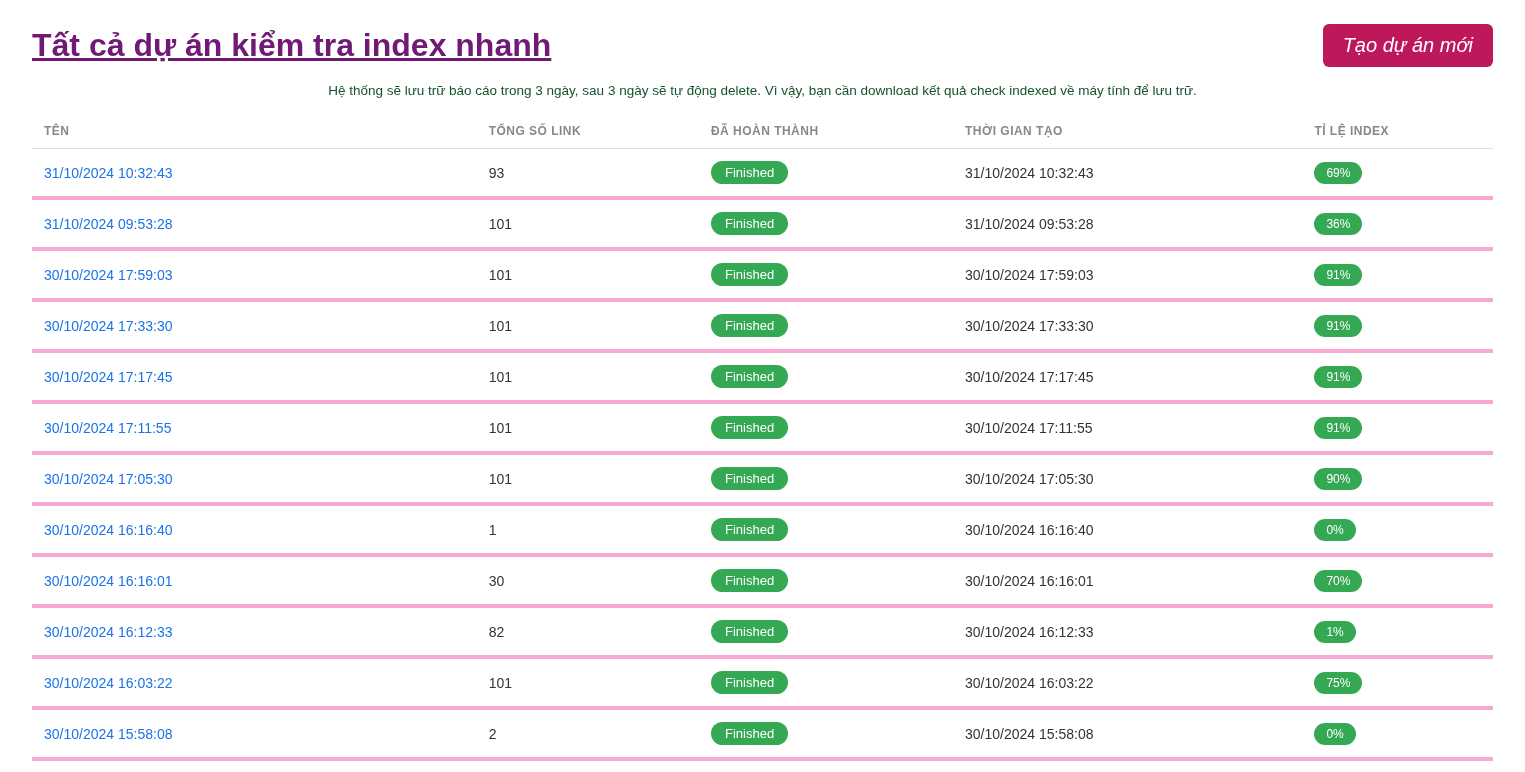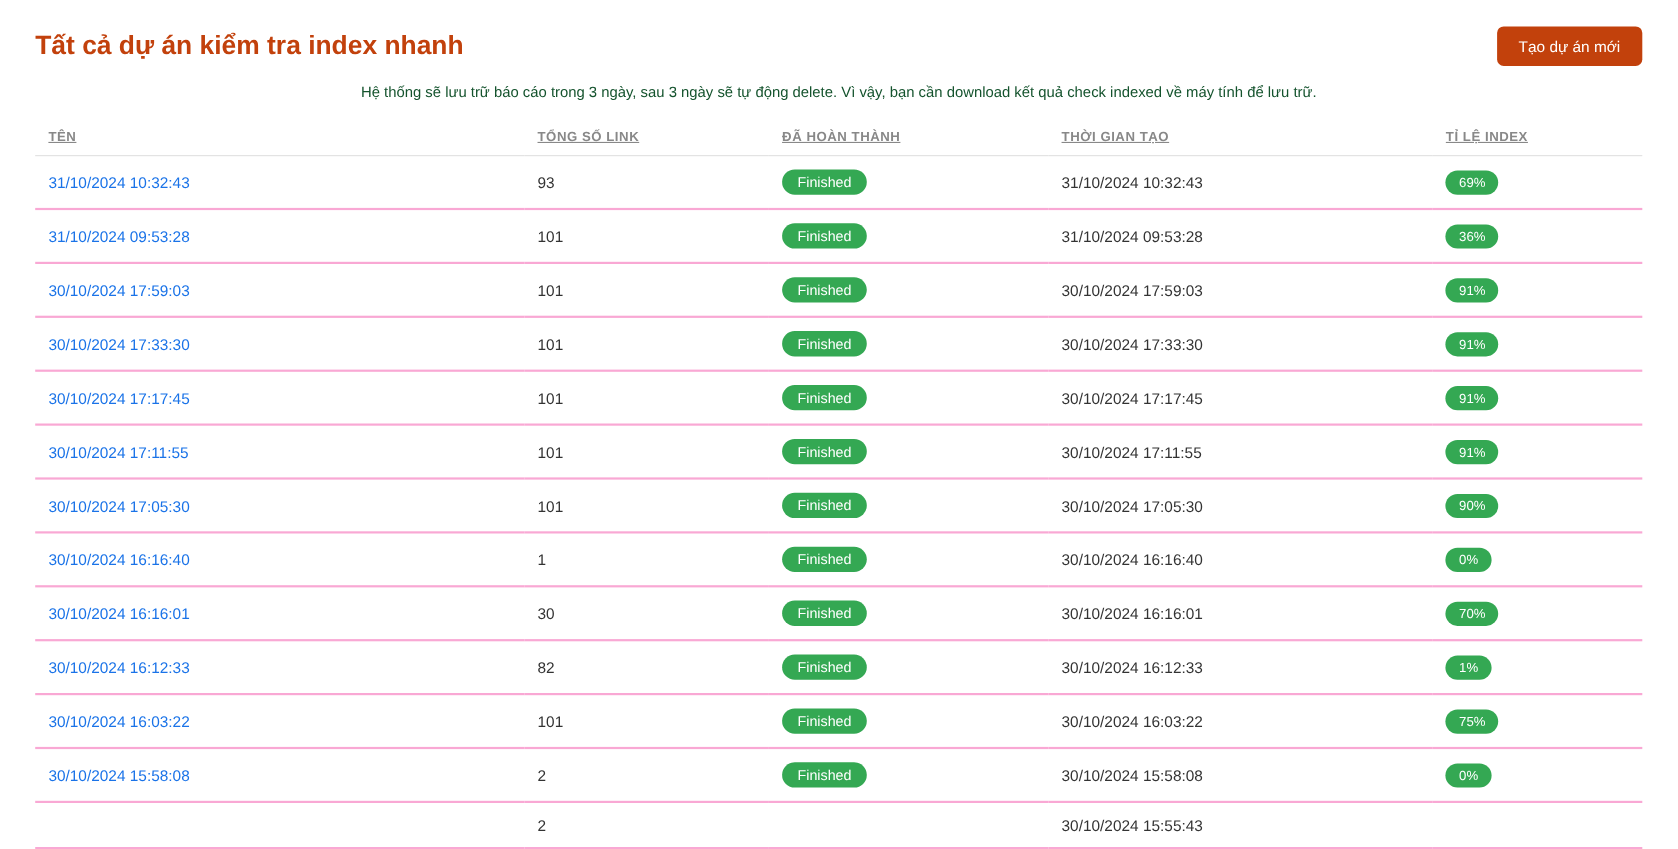--- a/index.html
+++ b/index.html
@@ -13,33 +13,35 @@
       color: #333;
       font-size: 14px;
     }
     .header {
       display: flex;
       align-items: center;
       justify-content: space-between;
       padding: 24px 32px 8px 32px;
     }
     .page-title {
-      font-size: 24px;
+      font-size: 32px;
       font-weight: bold;
-      color: #c2410c;
+      color: #701a75;
+      text-decoration: underline;
     }
     .create-btn {
-      background: #c2410c;
+      background: #be185d;
       color: #fff;
       border: none;
       border-radius: 6px;
       padding: 10px 20px;
-      font-size: 14px;
+      font-size: 20px;
       cursor: pointer;
       white-space: nowrap;
+      font-style: italic;
     }
     .notice {
       text-align: center;
       color: #14532d;
       padding: 8px 32px 16px 32px;
       font-size: 13.5px;
     }
     .table-container {
       padding: 0 32px 32px 32px;
     }
@@ -51,24 +53,23 @@
       border-bottom: 1px solid #e0e0e0;
     }
     thead th {
       text-align: left;
       padding: 10px 12px;
       font-size: 12px;
       font-weight: 600;
       color: #888;
       letter-spacing: 0.04em;
       text-transform: uppercase;
-      text-decoration: underline;
     }
     tbody tr {
-      border-bottom: 2px solid #f9a8d4;
+      border-bottom: 4px solid #f9a8d4;
     }
     tbody td {
       padding: 12px 12px;
       font-size: 14px;
       color: #333;
     }
     .link-cell a {
       color: #1a73e8;
       text-decoration: none;
     }

